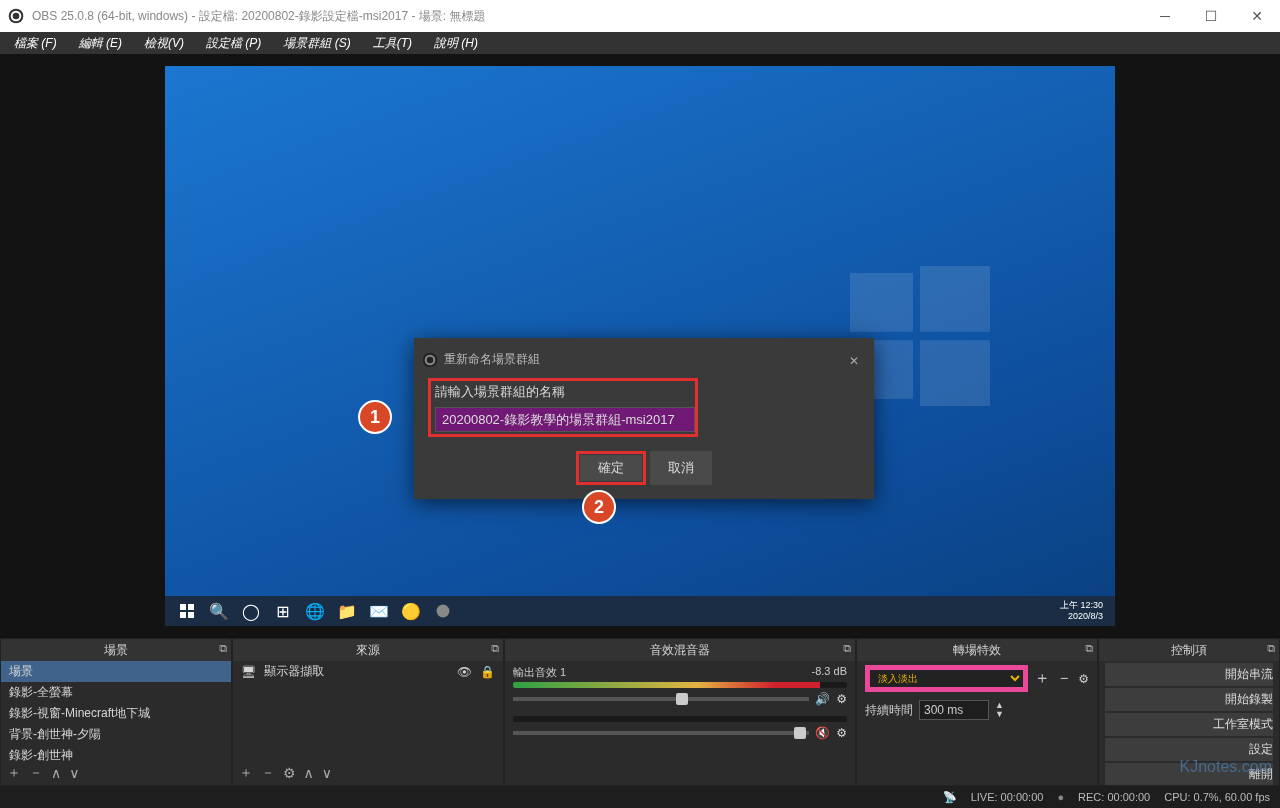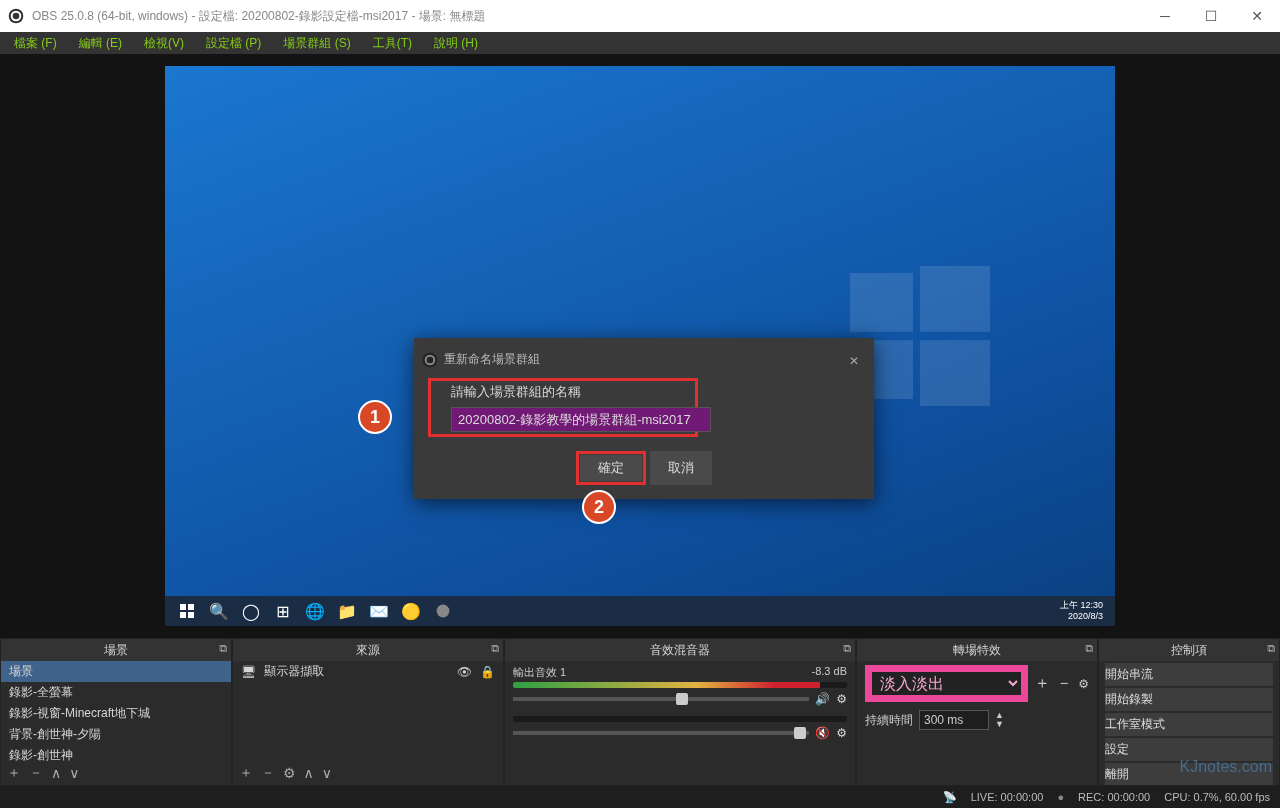--- a/index.html
+++ b/index.html
@@ -7,40 +7,40 @@
 
 
 .titlebar { height: 32px; background: #fff; display: flex; align-items: center; padding: 0 0 0 8px; color: #888; font-size: 12px; }
 .titlebar .obs-icon { width: 16px; height: 16px; margin-right: 8px; }
 .titlebar .title { flex: 1; }
 .wincontrols { display: flex; }
 .winbtn { width: 46px; height: 32px; display: flex; align-items: center; justify-content: center; color: #555; font-size: 14px; cursor: pointer; }
 
 
 .menubar { height: 22px; background: #333333; display: flex; align-items: center; padding: 0 10px; gap: 14px; }
-.menuitem { color: #84cc16; font-size: 12px; padding: 18px 4px; cursor: pointer; }
+.menuitem { color: #ffffff; font-size: 12px; padding: 18px 4px; cursor: pointer; font-style: italic; }
 
 
 .preview-area { position: absolute; top: 54px; left: 0; right: 0; bottom: 170px; background: #131313; display: flex; align-items: center; justify-content: center; padding: 10px; }
 .preview-canvas { width: 950px; height: 560px; background: linear-gradient(160deg, #1b77d0 0%, #0e4f9e 70%, #0a407f 100%); position: relative; }
 .win-logo { position: absolute; right: 120px; top: 200px; width: 150px; height: 140px; }
 .win-logo rect { fill: rgba(255,255,255,0.12); }
 .taskbar { position: absolute; bottom: 0; left: 0; right: 0; height: 30px; background: #1a2d45; display: flex; align-items: center; padding: 0 6px; }
 .taskicon { width: 20px; height: 20px; margin: 0 6px; display:flex; align-items:center; justify-content:center; }
 .taskbar .time { margin-left: auto; color: #fff; font-size: 9px; text-align: right; line-height: 1.2; padding-right: 6px; }
 
 
 .dialog { position: absolute; width: 460px; left: 414px; top: 338px; background: #3a3a3a; box-shadow: 0 4px 20px rgba(0,0,0,0.6); z-index: 10; }
 .dialog-titlebar { height: 30px; display: flex; align-items: flex-end; padding: 0 8px; color: #bbb; font-size: 12px; }
 .dialog-titlebar .obs-icon { width: 16px; height: 16px; margin-right: 6px; }
 .dialog-close { margin-left: auto; width: 24px; text-align:center; color:#aaa; cursor:pointer; }
 .dialog-body { padding: 10px 14px 14px; }
 .dialog-prompt { color: #d8d8d8; font-size: 13px; margin-bottom: 6px; }
 .dialog-input { width: 100%; background: #1e1e1e; border: 1px solid #555; color: #ddd; padding: 4px 6px; font-size: 13px; }
-.highlight-box { border: 3px solid #e23030; padding: 2px 20px; }
+.highlight-box { border: 3px solid #e23030; padding: 2px 4px; }
 .dialog-buttons { display: flex; justify-content: center; gap: 4px; margin-top: 14px; }
 .dialog-btn { background: #4a4a4a; color: #ddd; padding: 4px 18px; font-size: 13px; cursor: pointer; border: none; }
 .ok-highlight { border: 3px solid #e23030; padding: 1px; display:inline-block; }
 
 
 .ann { position: absolute; width: 34px; height: 34px; border-radius: 50%; background: #d94826; color: #fff; font-size: 18px; font-weight: bold; display:flex; align-items:center; justify-content:center; z-index: 20; border: 2px solid #fff; }
 
 
 .panels { position: absolute; bottom: 22px; left: 0; right: 0; height: 148px; display: flex; background: #222; }
 .panel { background: #2b2b2b; margin: 1px; display: flex; flex-direction: column; }
@@ -61,25 +61,25 @@
 .audio-head { display: flex; font-size: 11px; color: #ccc; }
 .audio-db { margin-left: auto; }
 .meter { height: 6px; background: #1a1a1a; margin: 2px 0 4px; position: relative; border-radius: 2px; overflow:hidden; }
 .meter .fill { position:absolute; left:0; top:0; bottom:0; background: linear-gradient(90deg, #2ea043 0%, #e3b341 60%, #cf222e 85%); }
 .audio-ctrl { display:flex; align-items:center; gap:6px; }
 .slider-track { flex:1; height:4px; background:#555; position:relative; }
 .slider-thumb { position:absolute; top:-4px; width:12px; height:12px; background:#ccc; border-radius:2px; }
 
 
 .trans-row { display:flex; align-items:center; padding:4px 8px; gap:6px; font-size:12px; color:#ccc; }
-.trans-select { flex:1; background:#222; border:7px solid #ec4899; color:#f9a8d4; padding:2px 4px; font-size:16px; }
+.trans-select { flex:1; background:#222; border:5px solid #ec4899; color:#eab308; padding:2px 4px; font-size:10px; }
 .trans-input { width:70px; background:#1e1e1e; border:1px solid #555; color:#ccc; padding:2px 4px; font-size:12px; }
 
 
-.ctrl-btn { display:block; width: calc(100% - 12px); margin: 2px 6px; background:#3d3d3d; color:#ddd; font-size:12px; padding:3px 0; text-align:left; cursor:pointer; border:none; }
+.ctrl-btn { display:block; width: calc(100% - 12px); margin: 2px 6px; background:#3d3d3d; color:#ddd; font-size:12px; padding:3px 0; text-align:right; cursor:pointer; border:none; }
 
 
 .statusbar { position:absolute; bottom:0; left:0; right:0; height:22px; background:#1e1e1e; display:flex; align-items:center; padding:0 10px; color:#bbb; font-size:11px; gap: 14px; }
 .statusbar .spacer{ flex:1; }
 </style>
 </head>
 <body>
 
 <div class="titlebar">
   <svg class="obs-icon" viewBox="0 0 24 24">

